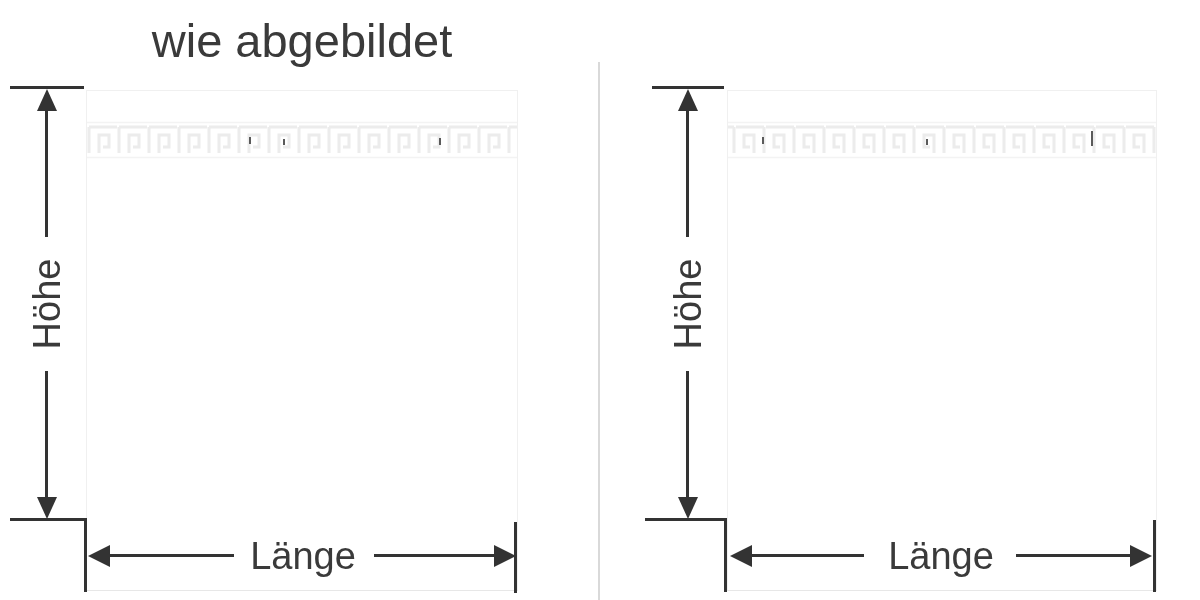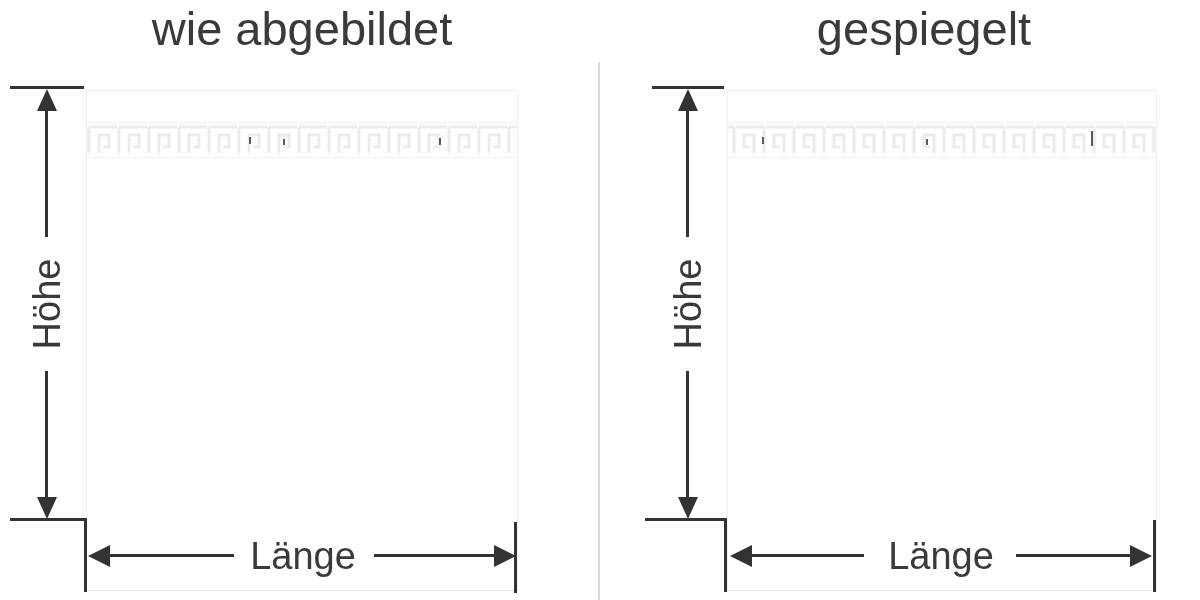--- a/index.html
+++ b/index.html
@@ -9,21 +9,21 @@
     --divider:#d9d9d9;
     --pattern:#ececec;
   }
   html,body{margin:0;padding:0;background:#fff;}
   .canvas{
     position:relative;width:1200px;height:600px;background:#ffffff;overflow:hidden;
     font-family:"Liberation Sans", sans-serif;
   }
   
   .hdr{
-    position:absolute;top:2px;transform:translateX(-50%);
+    position:absolute;top:14px;transform:translateX(-50%);
     font-size:47px;line-height:1.15;color:var(--text-dark);white-space:nowrap;
   }
   .hdr.red{color:var(--accent-red);}
   .hdr-left{left:302px;}
   .hdr-mid{left:585px;}
   .hdr-right{left:924px;}
   
   .divider{position:absolute;left:598px;top:62px;width:2px;height:538px;background:var(--divider);}
   
   .panel{
@@ -47,21 +47,20 @@
     font-size:38px;color:var(--text-dark);white-space:nowrap;line-height:1;
   }
   .dim-label.vert{transform:translate(-50%,-50%) rotate(-90deg);}
 </style>
 </head>
 <body>
 
 <div class="canvas">
 
   <div class="hdr hdr-left">wie abgebildet</div>
-  <div class="hdr hdr-right">gespiegelt</div>
 
   <div class="divider"></div>
 
   <div class="panel panel-left">
     <div class="band">
       <svg width="100%" height="38" xmlns="http://www.w3.org/2000/svg">
         <defs>
           <pattern id="meander-a" width="30" height="38" patternUnits="userSpaceOnUse">
             <path d="M2,6 H30 M2,6 V32 M12,32 V14 H22 V26 H16" fill="none" stroke="var(--pattern)" stroke-width="3"></path>
           </pattern>

